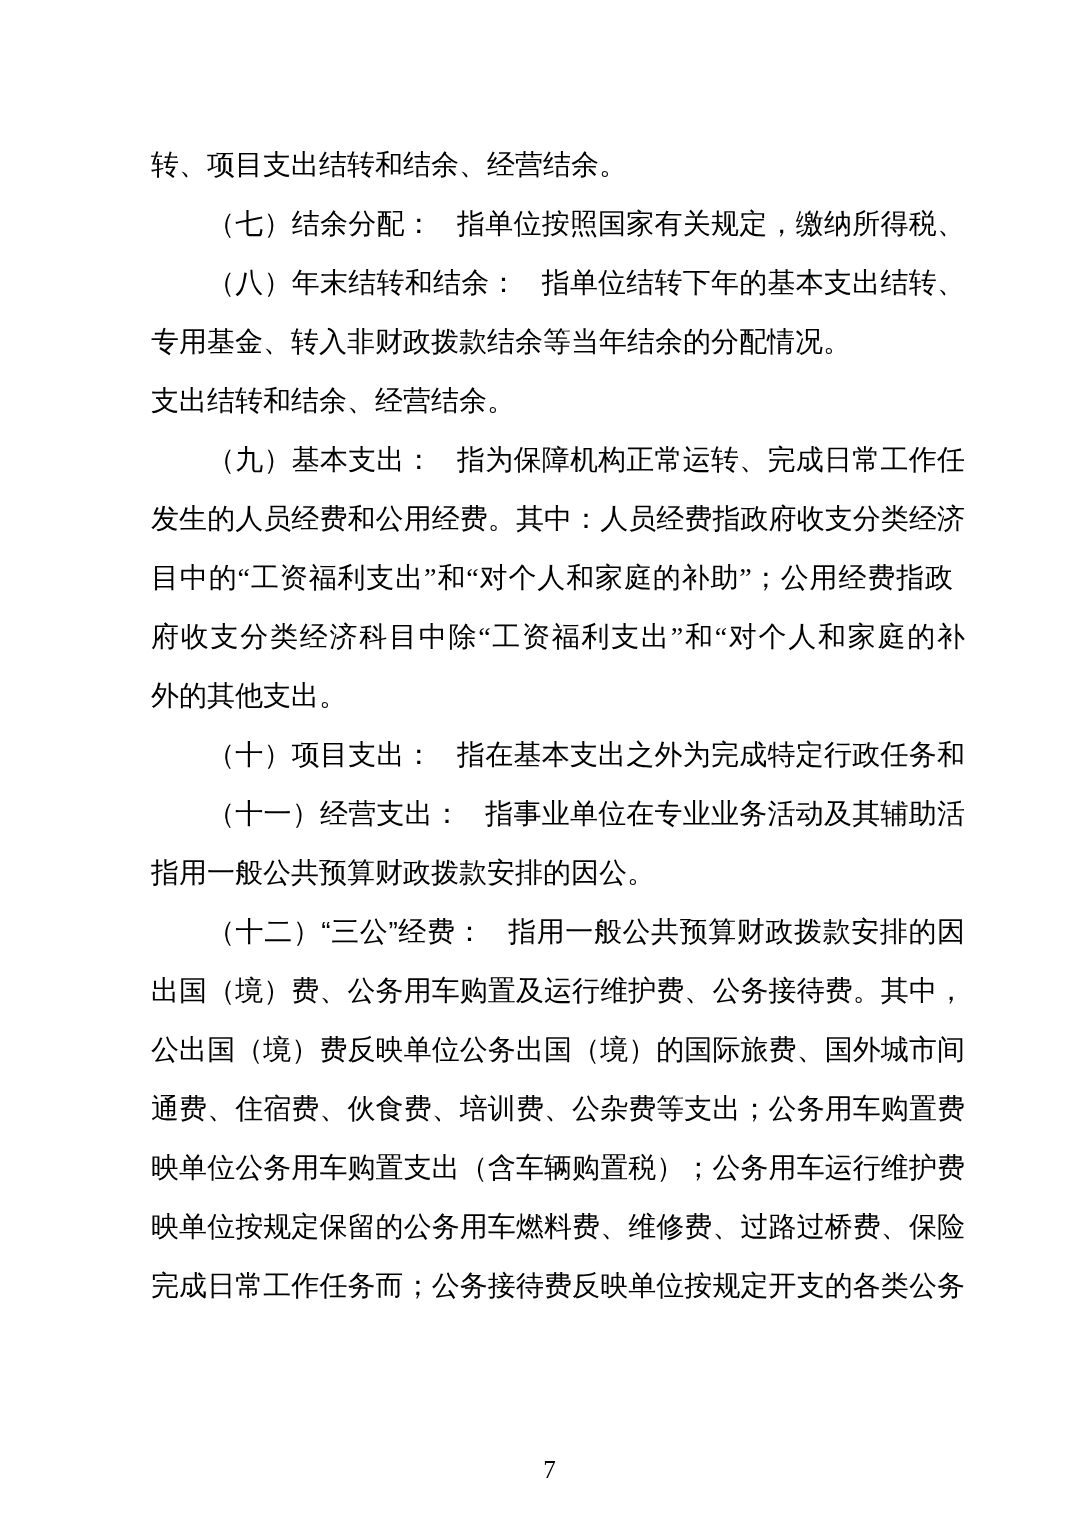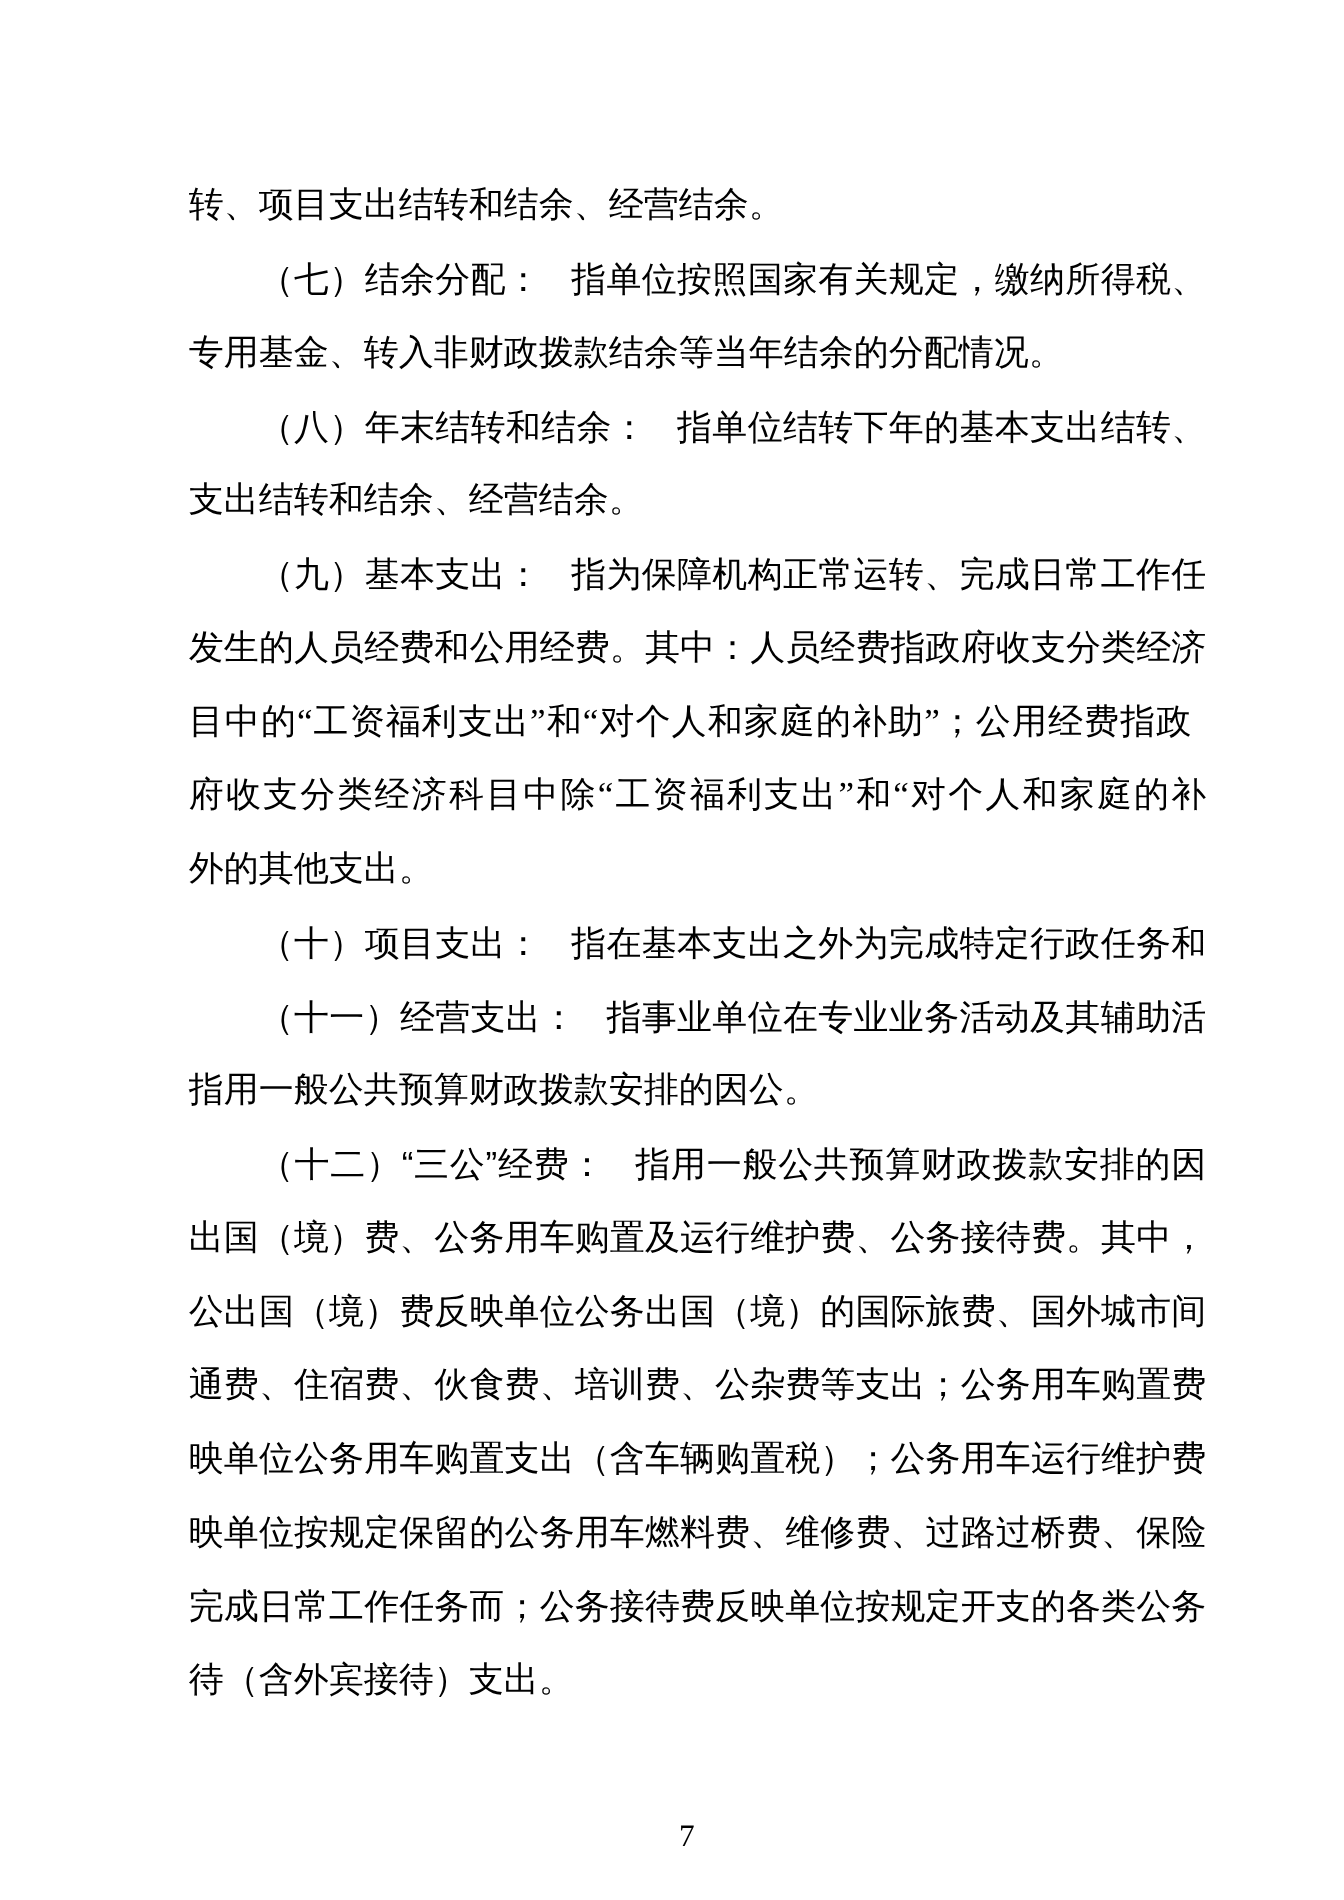--- a/index.html
+++ b/index.html
@@ -58,23 +58,23 @@
 </head>
 <body>
 
 <div class="page">
   <div class="content">
 
     <div class="line end"><span>转、项目支出结转和结余、经营结余。</span></div>
 
     <div class="line indent"><span class="head">（七）结余分配：</span><span>指单位按照国家有关规定，缴纳所得税、提取</span></div>
 
+    <div class="line indent"><span class="head">（八）年末结转和结余：</span><span>指单位结转下年的基本支出结转、项目</span></div>
+
     <div class="line end"><span>专用基金、转入非财政拨款结余等当年结余的分配情况。</span></div>
-
-    <div class="line indent"><span class="head">（八）年末结转和结余：</span><span>指单位结转下年的基本支出结转、项目</span></div>
 
     <div class="line end"><span>支出结转和结余、经营结余。</span></div>
 
     <div class="line indent"><span class="head">（九）基本支出：</span><span>指为保障机构正常运转、完成日常工作任务而</span></div>
 
     <div class="line"><span>发生的人员经费和公用经费。其中：人员经费指政府收支分类经济科</span></div>
 
     <div class="line"><span>目中的“工资福利支出”和“对个人和家庭的补助”；公用经费指政</span></div>
 
     <div class="line"><span>府收支分类经济科目中除“工资福利支出”和“对个人和家庭的补助”</span></div>
@@ -95,18 +95,17 @@
     <div class="line"><span>公出国（境）费反映单位公务出国（境）的国际旅费、国外城市间交</span></div>
 
     <div class="line"><span>通费、住宿费、伙食费、培训费、公杂费等支出；公务用车购置费反</span></div>
 
     <div class="line"><span>映单位公务用车购置支出（含车辆购置税）；公务用车运行维护费反</span></div>
 
     <div class="line"><span>映单位按规定保留的公务用车燃料费、维修费、过路过桥费、保险费、</span></div>
 
     <div class="line"><span>完成日常工作任务而；公务接待费反映单位按规定开支的各类公务接</span></div>
 
-    <div class="line end"><span>待（含外宾接待）支出。</span></div>
 
   </div>
 
   <div class="page-num">7</div>
 </div>
 
 </body></html>

